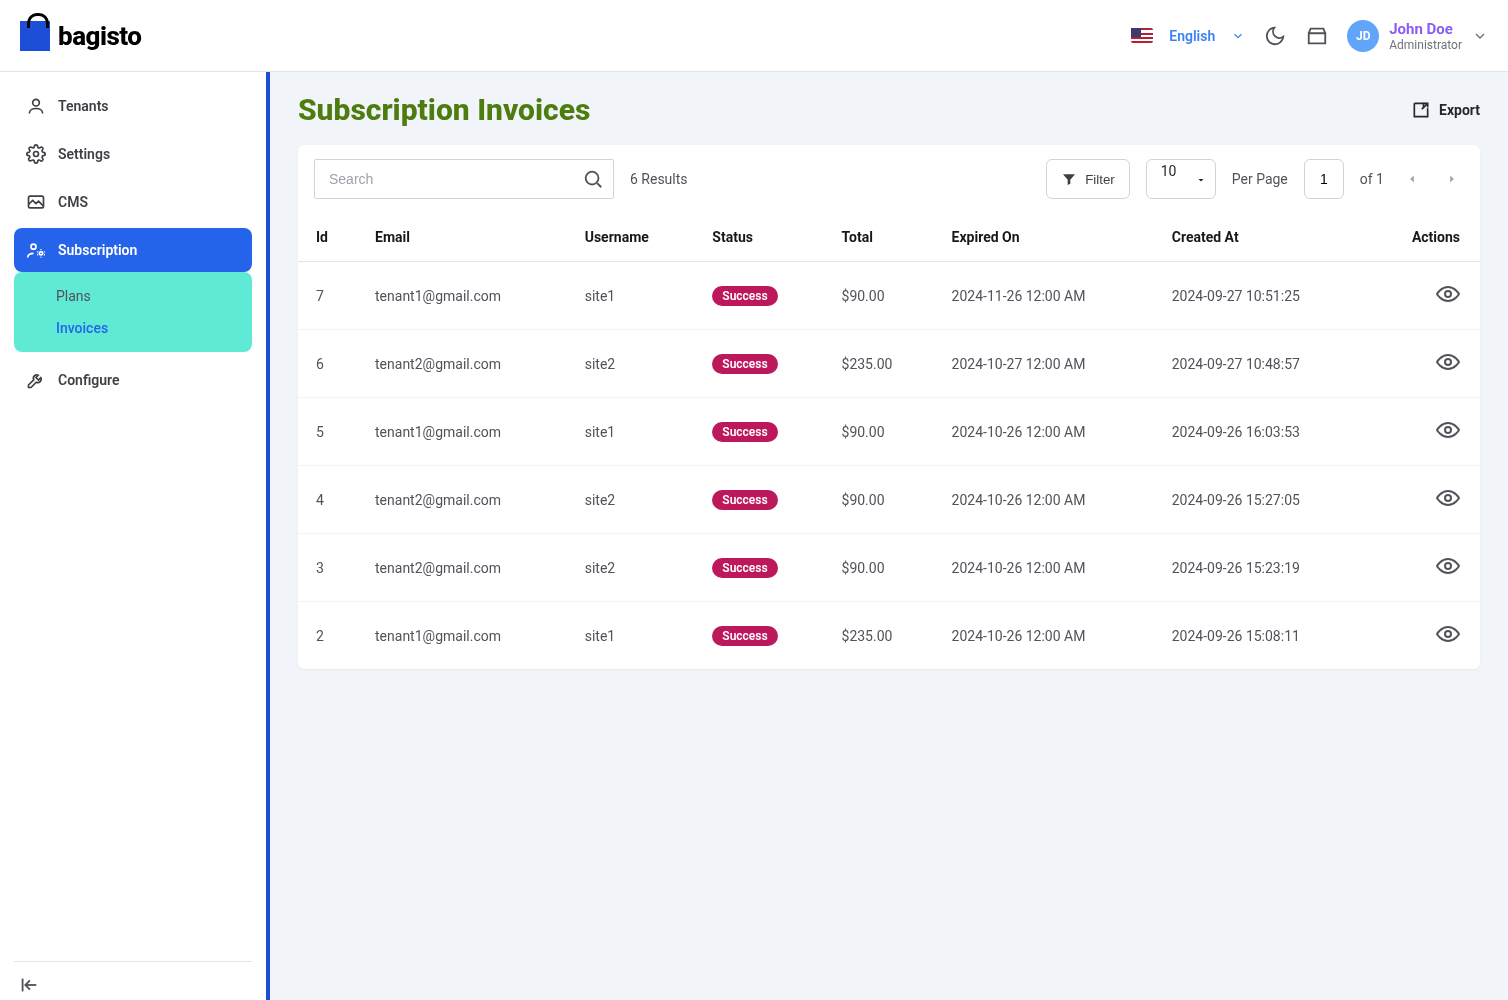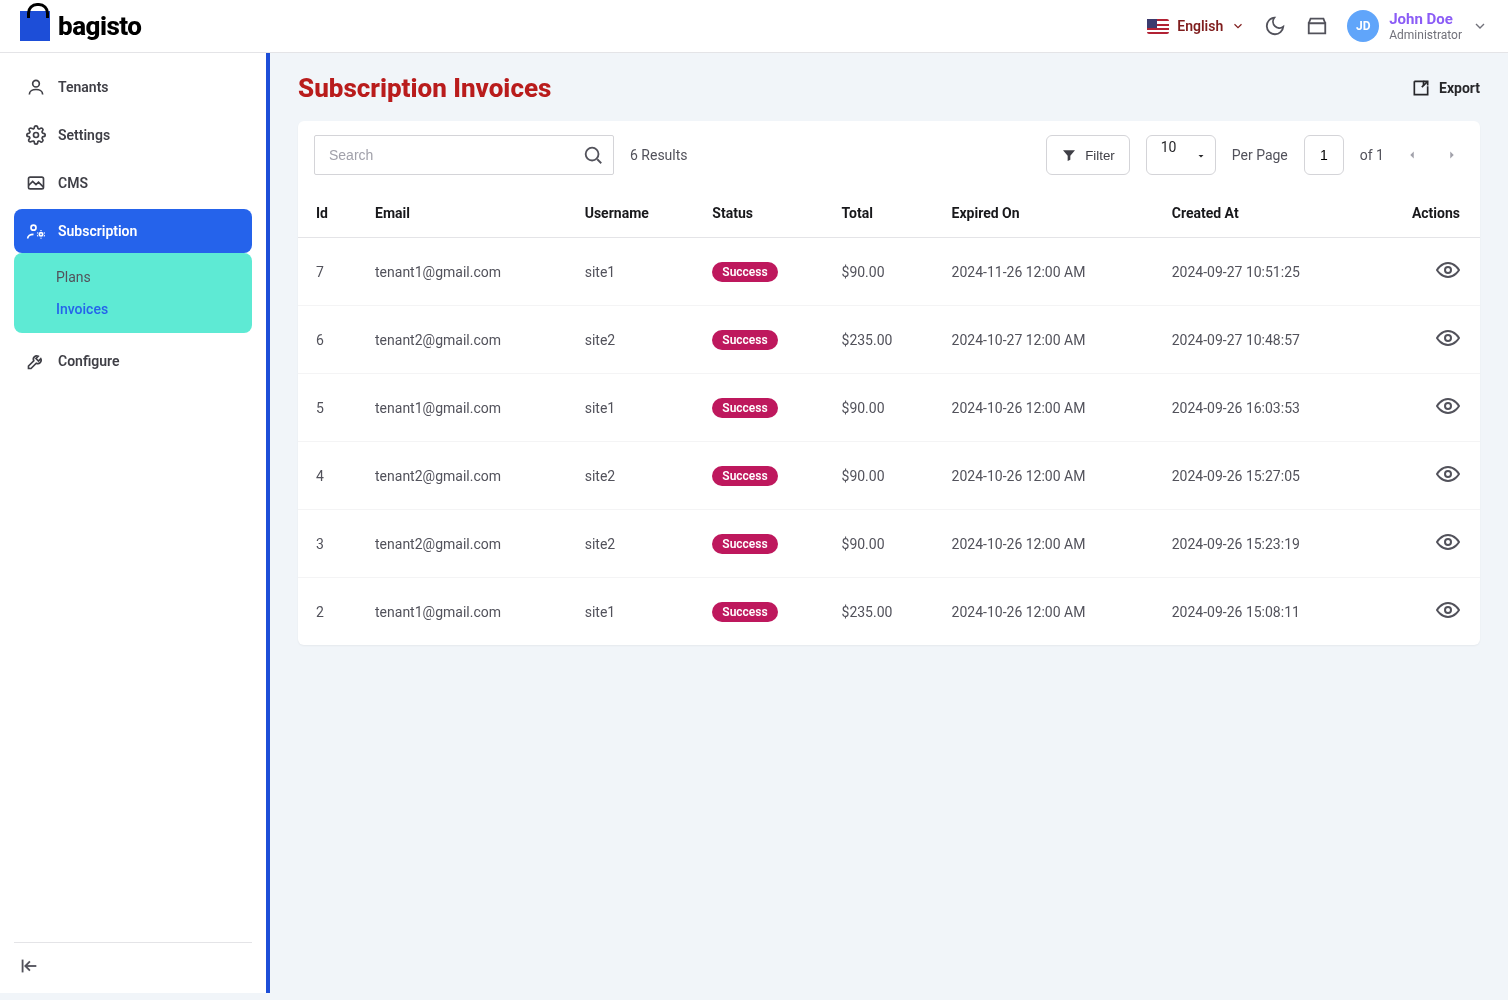--- a/index.html
+++ b/index.html
@@ -6,21 +6,21 @@
 body {
   font-family: -apple-system, BlinkMacSystemFont, "Segoe UI", Roboto, "Helvetica Neue", Arial, sans-serif;
   font-size: 14px;
   color: #27272a;
   background: #f1f5f9;
   width: 1508px;
   height: 1000px;
   overflow: hidden;
 }
 .topbar {
-  height: 53px;
+  height: 72px;
   background: #fff;
   border-bottom: 1px solid #e4e4e7;
   display: flex;
   align-items: center;
   padding: 0 20px;
 }
 .logo {
   display: flex;
   align-items: center;
   gap: 8px;
@@ -41,21 +41,21 @@
   top: -8px;
   left: 7px;
   width: 16px;
   height: 12px;
   border: 3px solid #000;
   border-bottom: none;
   border-radius: 10px 10px 0 0;
 }
 .topbar-spacer { flex: 1; }
 .topbar-right { display: flex; align-items: center; gap: 18px; }
-.lang-switch { display: flex; align-items: center; gap: 8px; cursor: pointer; font-weight: 600; color: #7f1d1d; justify-content: flex-end;}
+.lang-switch { display: flex; align-items: center; gap: 16px; cursor: pointer; font-weight: 600; color: #3b82f6; justify-content: flex-end;}
 .flag { width: 22px; height: 15px; background: linear-gradient(#b22234 0 15%, #fff 15% 30%, #b22234 30% 45%, #fff 45% 60%, #b22234 60% 75%, #fff 75% 90%, #b22234 90% 100%); position: relative; border-radius:2px;}
 .flag::before { content:""; position:absolute; top:0; left:0; width:10px; height:9px; background:#3c3b6e;}
 .icon-btn { width: 24px; height: 24px; color: #52525b; cursor: pointer; display:flex; align-items:center; justify-content:center;}
 .avatar { width: 32px; height: 32px; border-radius: 50%; background: #60a5fa; color: #fff; font-size: 12px; font-weight:700; display:flex; align-items:center; justify-content:center;}
 .user-block { display:flex; align-items:center; gap:10px; cursor:pointer;}
 .user-name { font-weight: 700; font-size: 15px; color:#8b5cf6;}
 .user-role { font-size: 12px; color: #71717a; text-align:right;}
 
 .layout { display: flex; height: calc(100% - 60px); }
 .sidebar {
@@ -104,21 +104,21 @@
   flex: 1;
   padding: 20px 28px;
   overflow: auto;
   background: #f1f5f9;
 }
 .page-head {
   display: flex;
   align-items: center;
   margin-bottom: 18px;
 }
-.page-title { font-size: 26px; font-weight: 800; color: #b91c1c;}
+.page-title { font-size: 30px; font-weight: 800; color: #4d7c0f;}
 .export-btn {
   margin-left: auto;
   display: flex;
   align-items: center;
   gap: 8px;
   font-weight: 700;
   color: #27272a;
   cursor: pointer;
 }
 

